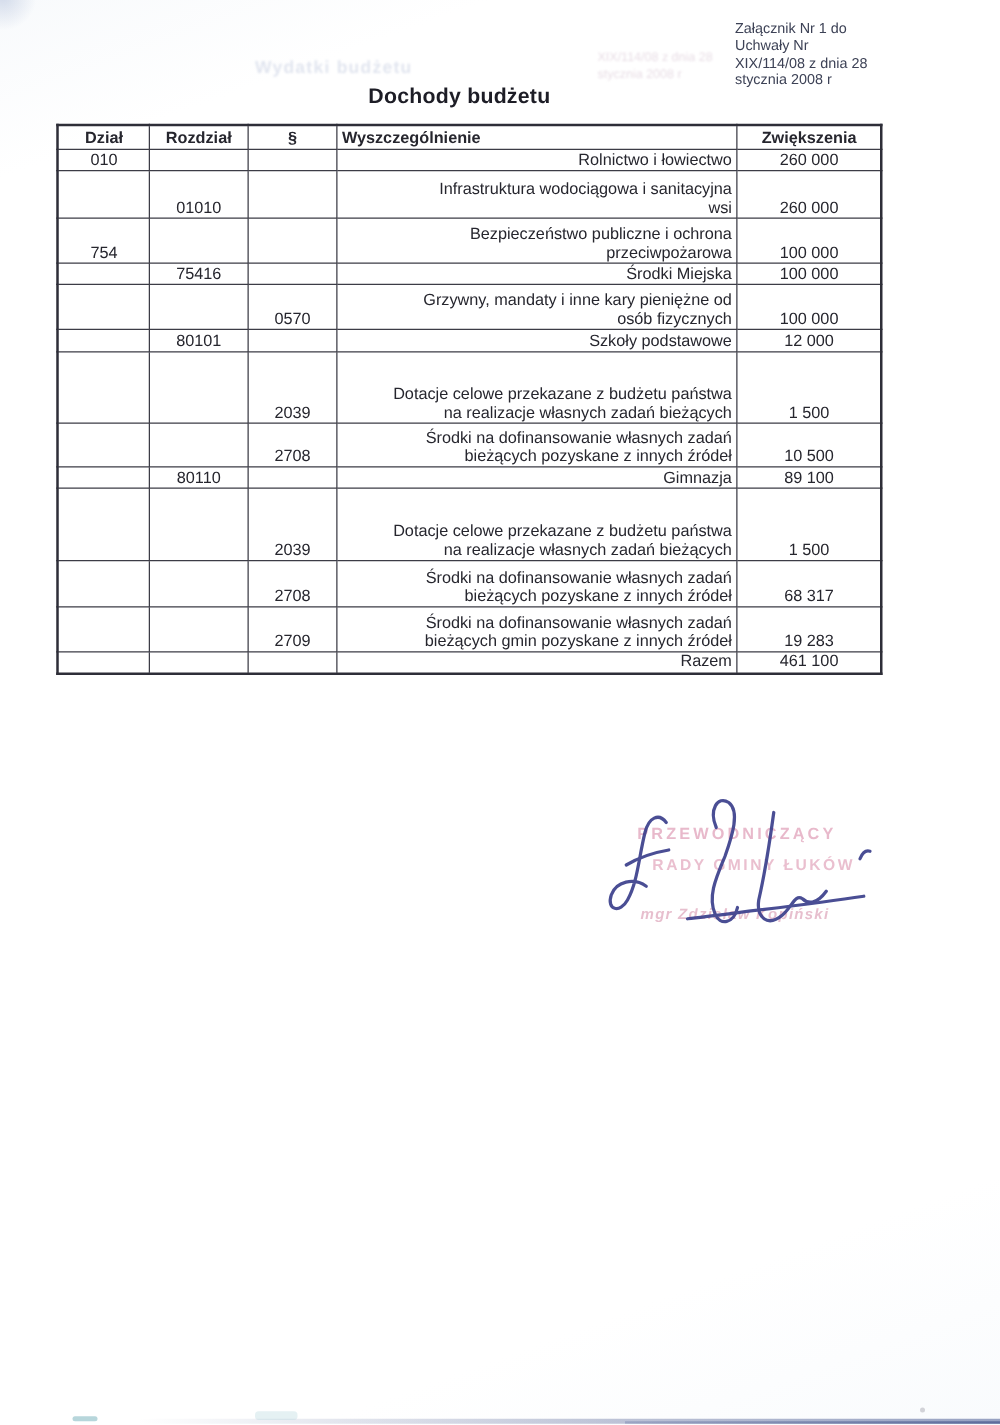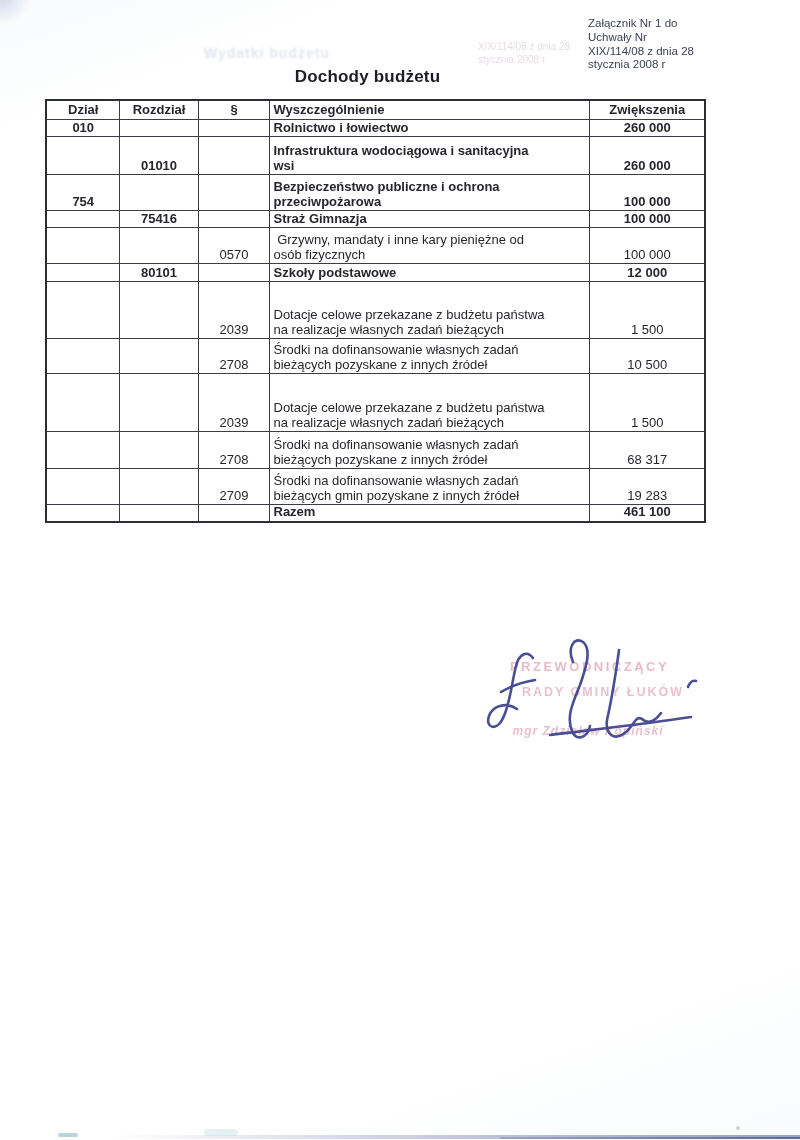--- a/index.html
+++ b/index.html
@@ -36,23 +36,23 @@
     border-collapse:collapse;table-layout:fixed;
     font-size:13px;color:#26262e;border:2px solid #2e2e38;
   }
   table.budget td,table.budget th{
     border:1.5px solid #3c3c46;vertical-align:bottom;
     padding:0 3px 1px 4px;line-height:14.5px;overflow:hidden;
   }
   table.budget th{height:16px;font-weight:700;text-align:center;padding-bottom:2px;}
   table.budget th.h-desc{text-align:left;margin-top:32px;}
   td.col-dzial,td.col-rozdzial,td.col-par{text-align:center;}
-  td.col-desc{text-align:left;white-space:pre-wrap;}
+  td.col-desc{text-align:right;white-space:pre-wrap;}
   td.col-amount{text-align:center;padding-right:6px;}
-  tr.bold td{font-weight:700;}
+  tr.bold td{font-weight:400;}
   .stamp{position:absolute;filter:blur(.6px);}
   .stamp-line1{
     position:absolute;left:487px;top:659px;width:205px;text-align:center;
     font-size:13px;font-weight:700;letter-spacing:2.5px;color:rgba(213,128,160,.55);
   }
   .stamp-line2{
     position:absolute;left:494px;top:685px;width:190px;text-align:right;
     font-size:12.5px;font-weight:700;letter-spacing:2px;color:rgba(213,128,160,.50);
   }
   .stamp-line3{
@@ -129,21 +129,21 @@
         <td class="col-rozdzial"></td>
         <td class="col-par"></td>
         <td class="col-desc">Bezpieczeństwo publiczne i ochrona
 przeciwpożarowa</td>
         <td class="col-amount">100 000</td>
       </tr>
       <tr class="bold" style="height: 17px;">
         <td class="col-dzial"></td>
         <td class="col-rozdzial">75416</td>
         <td class="col-par"></td>
-        <td class="col-desc">Straż Gimnazja</td>
+        <td class="col-desc">Środki Miejska</td>
         <td class="col-amount">100 000</td>
       </tr>
       <tr style="height: 36px;">
         <td class="col-dzial"></td>
         <td class="col-rozdzial"></td>
         <td class="col-par">0570</td>
         <td class="col-desc"> Grzywny, mandaty i inne kary pieniężne od
 osób fizycznych</td>
         <td class="col-amount">100 000</td>
       </tr>
@@ -162,20 +162,27 @@
 na realizacje własnych zadań bieżących</td>
         <td class="col-amount">1 500</td>
       </tr>
       <tr style="height: 35px;">
         <td class="col-dzial"></td>
         <td class="col-rozdzial"></td>
         <td class="col-par">2708</td>
         <td class="col-desc">Środki na dofinansowanie własnych zadań
 bieżących pozyskane z innych źródeł</td>
         <td class="col-amount">10 500</td>
+      </tr>
+      <tr class="bold" style="height: 17px;">
+        <td class="col-dzial"></td>
+        <td class="col-rozdzial">80110</td>
+        <td class="col-par"></td>
+        <td class="col-desc">Gimnazja</td>
+        <td class="col-amount">89 100</td>
       </tr>
       <tr style="height: 58px;">
         <td class="col-dzial"></td>
         <td class="col-rozdzial"></td>
         <td class="col-par">2039</td>
         <td class="col-desc">Dotacje celowe przekazane z budżetu państwa
 na realizacje własnych zadań bieżących</td>
         <td class="col-amount">1 500</td>
       </tr>
       <tr style="height: 37px;">

